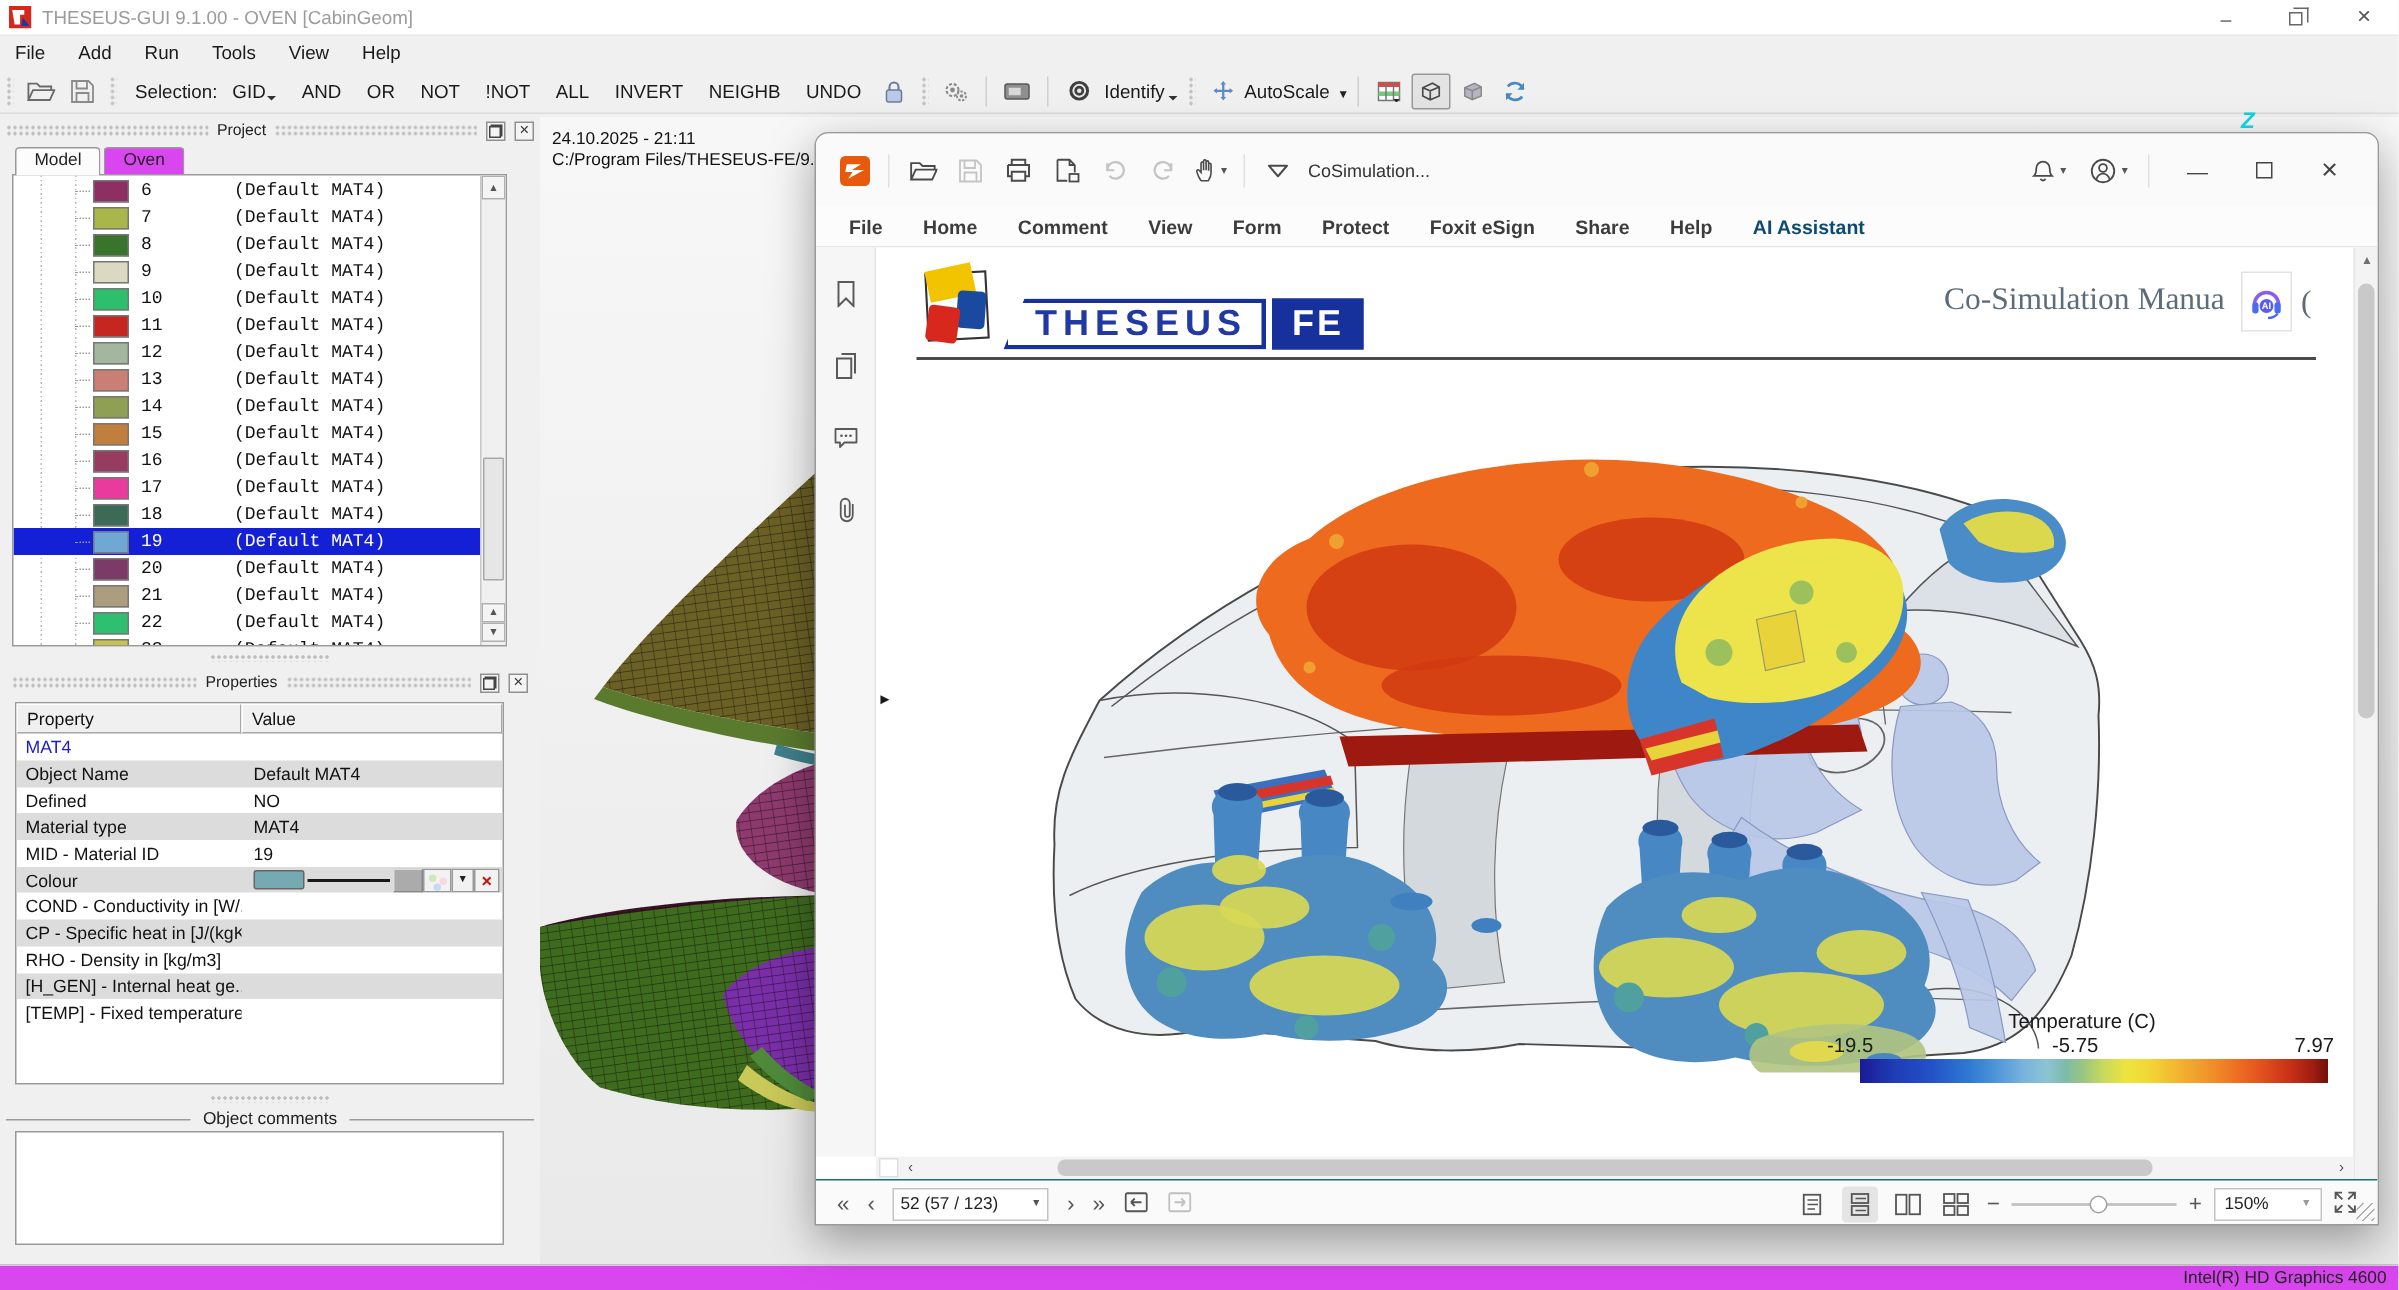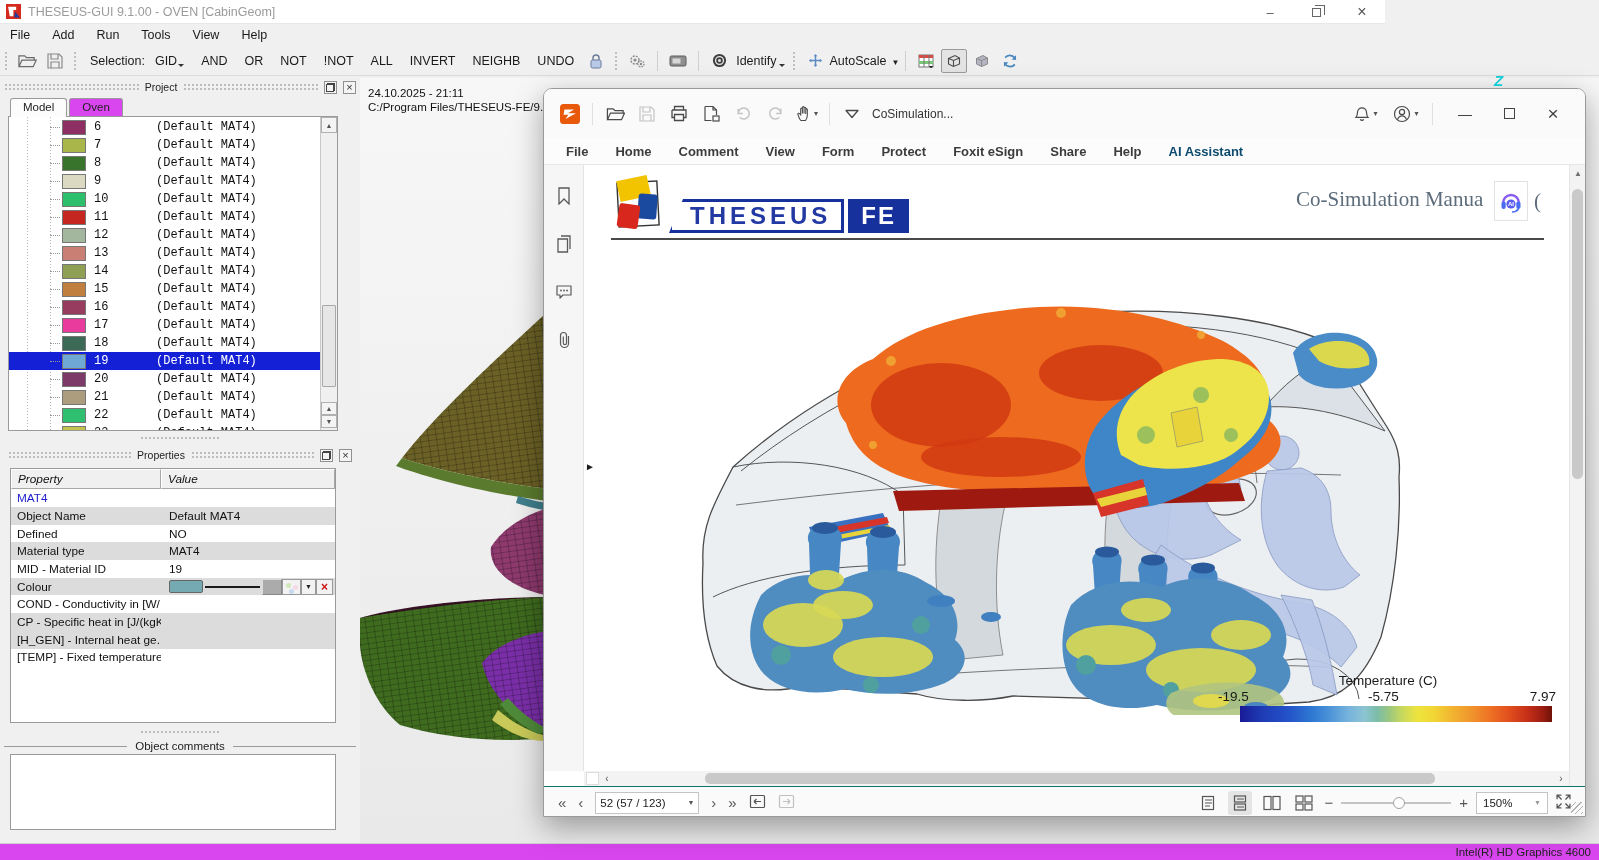--- a/index.html
+++ b/index.html
@@ -1,21 +1,21 @@
 <!DOCTYPE html>
 <html><head>
 <meta charset="utf-8">
 <style>
   * { margin:0; padding:0; box-sizing:border-box; }
   html,body { width:1599px; height:860px; overflow:hidden; }
   body { font-family:"Liberation Sans", sans-serif; background:#f0f0f0; position:relative; }
   .screen { position:absolute; inset:0; width:1599px; height:860px; overflow:hidden; }
 
   
-  .ts-titlebar { position:absolute; left:0; top:0; width:1385px; height:24px; background:#ffffff; border-bottom:1px solid #e8e8e8; display:flex; align-items:center; padding-left:6px; }
+  .ts-titlebar { position:absolute; left:0; top:0; width:1599px; height:24px; background:#ffffff; border-bottom:1px solid #e8e8e8; display:flex; align-items:center; padding-left:6px; }
   .ts-appicon { width:15px; height:15px; margin-right:7px; }
   .ts-title { font-size:12.5px; color:#9b9b9b; }
   .ts-winbtns { position:absolute; right:0; top:0; height:24px; display:flex; }
   .ts-winbtn { width:46px; height:24px; display:flex; align-items:center; justify-content:center; color:#555; font-size:13px; }
   .restore-box { width:9px; height:9px; border:1px solid #666; position:relative; background:#fff; }
   .restore-box::before { content:""; position:absolute; left:2px; top:-4px; width:9px; height:9px; border:1px solid #666; border-bottom:none; border-left:none; }
   .g-min::before{content:"–";} .g-close::before{content:"×"; font-size:16px;}
 
   .ts-menubar { position:absolute; left:0; top:24px; width:1599px; height:22px; background:#f0f0f0; display:flex; align-items:center; gap:22px; padding-left:10px; font-size:12.5px; color:#1a1a1a; }
   .ts-menubar span { cursor:default; }
@@ -61,21 +61,21 @@
   .tree-scroll { position:absolute; right:0; top:0; bottom:0; width:17px; background:#f0f0f0; border-left:1px solid #c8c8c8; }
   .ts-sb-btn { width:16px; height:16px; border:1px solid #b0b0b0; background:#f4f4f4; color:#555; font-size:7px; display:flex; align-items:center; justify-content:center; }
   .tree-thumb { position:absolute; left:1px; top:188px; width:14px; height:82px; background:#e6e6e6; border:1px solid #a8a8a8; border-radius:1px; }
   .tree-spins { position:absolute; left:0; bottom:2px; }
 
   .splitter-grip { position:absolute; left:140px; width:80px; height:5px; background-image:radial-gradient(#bdbdbd 1px, transparent 1.2px); background-size:4px 4px; }
 
   .prop-head { position:absolute; left:4px; right:4px; top:368px; }
   .prop-table { position:absolute; left:10px; top:390px; width:326px; height:255px; background:#ffffff; border:1px solid #9a9a9a; font-size:11.8px; color:#111; overflow:hidden; }
   .pt-header { display:flex; height:20px; }
-  .pt-hcell { background:#f0f0f0; border-right:1px solid #a8a8a8; border-bottom:1px solid #a8a8a8; border-top:1px solid #fff; border-left:1px solid #fff; display:flex; align-items:center; padding-left:6px;font-style:italic; }
+  .pt-hcell { background:#f0f0f0; border-right:1px solid #a8a8a8; border-bottom:1px solid #a8a8a8; border-top:1px solid #fff; border-left:1px solid #fff; display:flex; align-items:center; padding-left:6px; }
   .pt-hcell.c1 { width:150px; } .pt-hcell.c2 { flex:1; }
   .pt-group { height:18px; display:flex; align-items:center; padding-left:6px; color:#1c1ccc; }
   .prop-row { display:flex; height:17.7px; align-items:center; }
   .prop-row.shaded { background:#dcdcdc; }
   .prop-row .pcell { width:150px; padding-left:6px; white-space:nowrap; overflow:hidden; }
   .prop-row .vcell { flex:1; padding-left:8px; display:flex; align-items:center; white-space:nowrap; overflow:hidden; }
   .colour-controls { display:none; align-items:center; width:100%; padding-right:2px; }
   .prop-row.colour .colour-controls { display:flex; }
   .cc-swatch { width:34px; height:13px; border:1px solid #666; border-radius:2px; }
   .cc-line { flex:1; height:2px; background:#1a1a1a; margin:0 2px; }
@@ -507,20 +507,27 @@
             </div>
 
             <div class="prop-row shaded">
               <span class="pcell">CP - Specific heat in [J/(kgK)]</span>
               <span class="vcell">
                 <span></span>
 
               </span>
             </div>
 
+            <div class="prop-row">
+              <span class="pcell">RHO - Density in [kg/m3]</span>
+              <span class="vcell">
+                <span></span>
+
+              </span>
+            </div>
 
             <div class="prop-row shaded">
               <span class="pcell">[H_GEN] - Internal heat ge...</span>
               <span class="vcell">
                 <span></span>
 
               </span>
             </div>
 
             <div class="prop-row">

